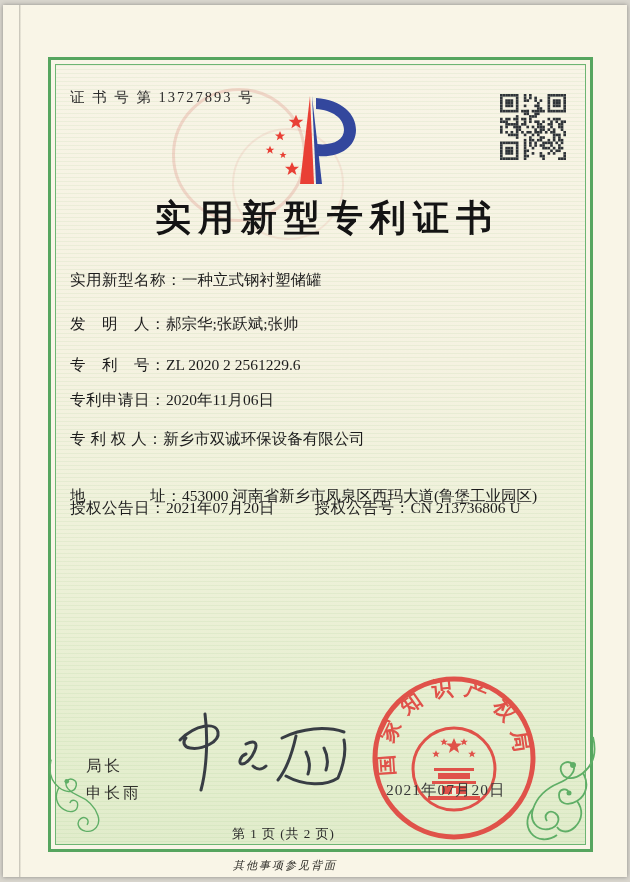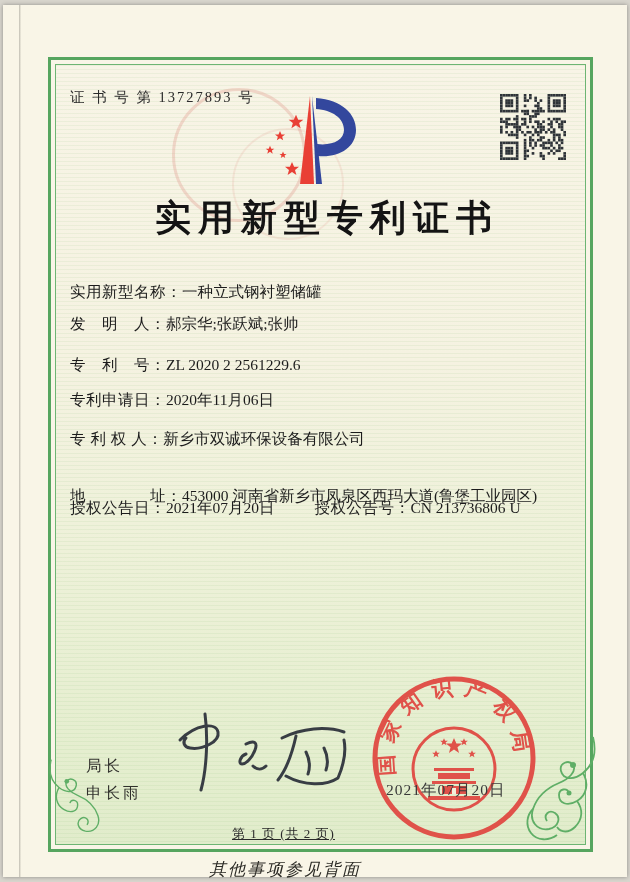--- a/index.html
+++ b/index.html
@@ -38,21 +38,21 @@
   .logo{position:absolute;left:250px;top:92px;}
   .qr{position:absolute;left:500px;top:94px;width:66px;height:66px;}
 
   .title{
     position:absolute;left:12px;top:194px;width:630px;text-align:center;
     font-size:36px;font-weight:bold;letter-spacing:7px;color:#141414;
   }
 
   .field{position:absolute;left:70px;font-size:15.5px;color:#1c1c1c;white-space:nowrap;}
   .field .lab{letter-spacing:.5px;}
-  .f0{top:282px;font-family:Liberation Mono, monospace;}.f1{top:314px;}.f2{top:355px;}.f3{top:390px;}.f4{top:429px;}.f5{top:486px;}
+  .f0{top:270px;font-family:Liberation Mono, monospace;}.f1{top:314px;}.f2{top:355px;}.f3{top:390px;}.f4{top:429px;}.f5{top:486px;}
   .fgrant{top:498px;}
   .fgrant .pair2{margin-left:36px;}
 
   .paras{
     position:absolute;left:84px;top:530px;width:478px;
     font-size:14.5px;line-height:22px;color:#25241f;text-align:justify;
     font-style:italic;font-family:"Liberation Serif","DejaVu Serif",serif;
   }
   .paras p{margin:0;text-indent:2em;}
 
@@ -64,25 +64,25 @@
   .signature{position:absolute;left:158px;top:706px;}
 
   .seal{position:absolute;left:368px;top:672px;opacity:.92;}
   .seal-date{
     position:absolute;left:386px;top:780px;
     font-size:15.5px;color:#3a3a3a;letter-spacing:1px;white-space:nowrap;
   }
 
   .page-ind{
     position:absolute;left:0;top:825px;width:567px;text-align:center;
-    font-size:13px;color:#2a2a2a;letter-spacing:1px;text-decoration:underline;
+    font-size:13px;color:#2a2a2a;letter-spacing:1px;
   }
   .footer-note{
     position:absolute;left:0;top:858px;width:570px;text-align:center;
-    font-size:17px;color:#2c2b26;font-style:italic;letter-spacing:2px;
+    font-size:11px;color:#2c2b26;font-style:italic;letter-spacing:2px;
   }
 
   .watermark{position:absolute;border-radius:50%;pointer-events:none;}
   .wm1{left:172px;top:88px;width:128px;height:128px;border:3px solid rgba(222,142,130,.30);}
   .wm2{left:232px;top:128px;width:108px;height:108px;border:2px solid rgba(222,142,130,.16);}
 
   .flourish{position:absolute;}
   .fl-right{left:523px;top:735px;}
   .fl-left{left:40px;top:758px;transform:scaleX(-1);}
 </style>

